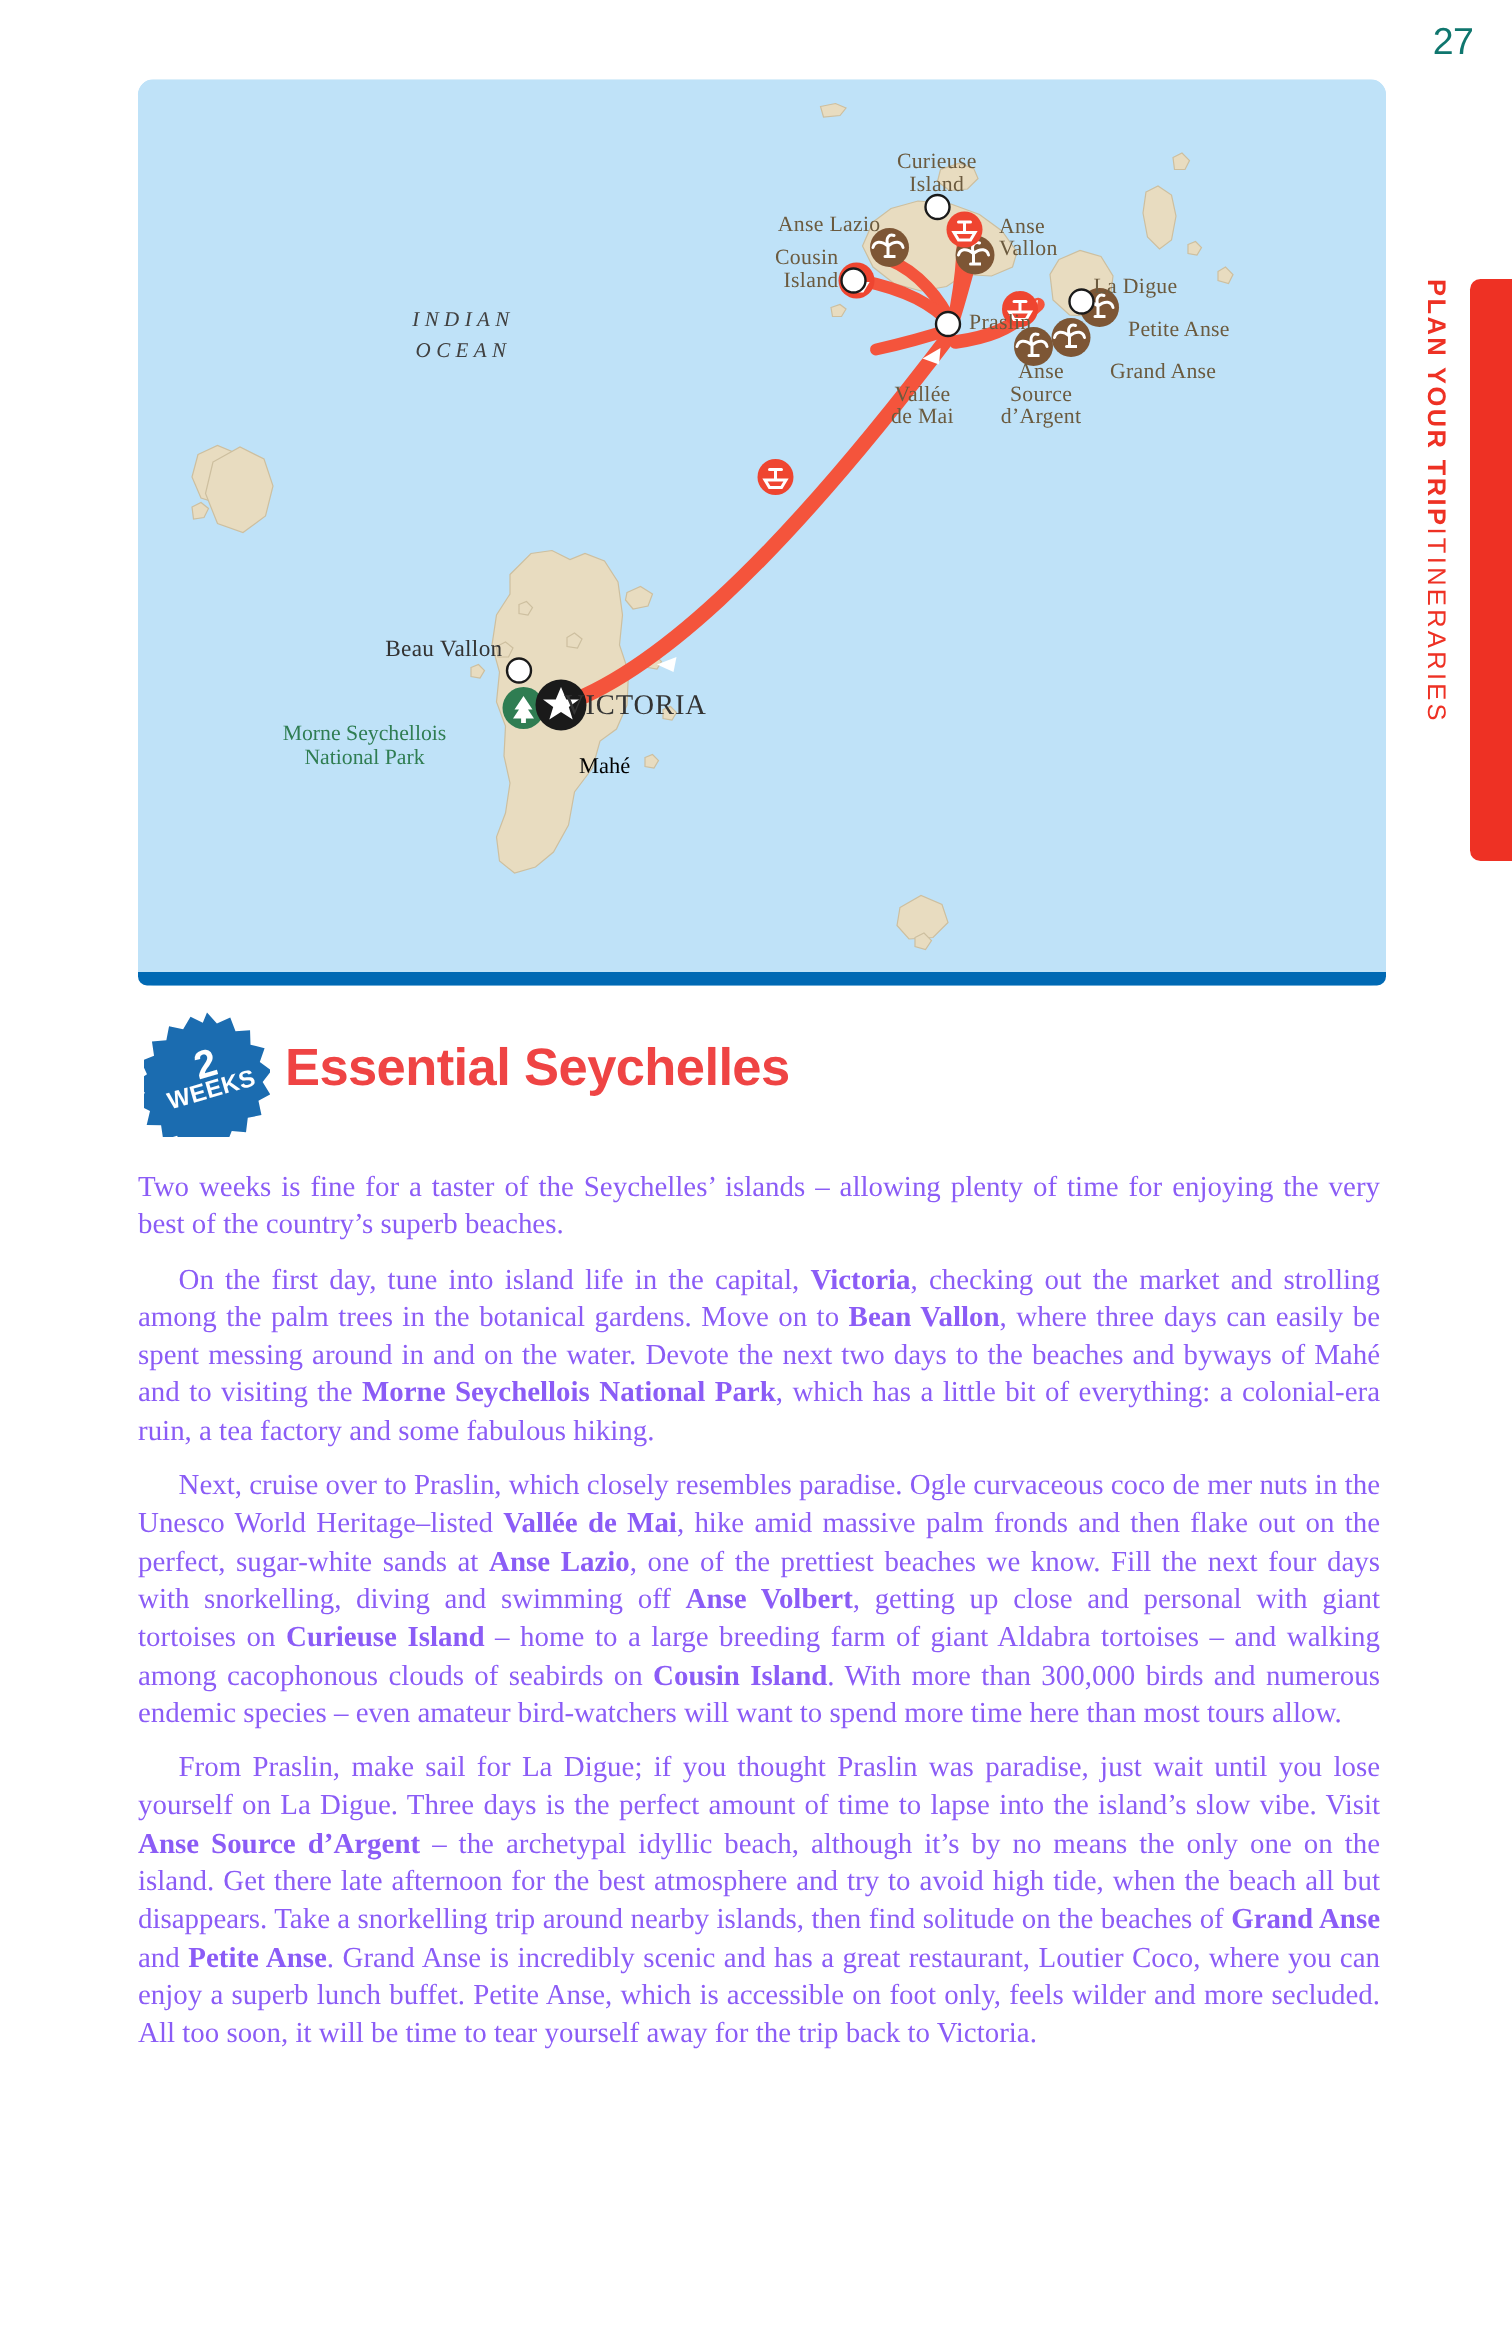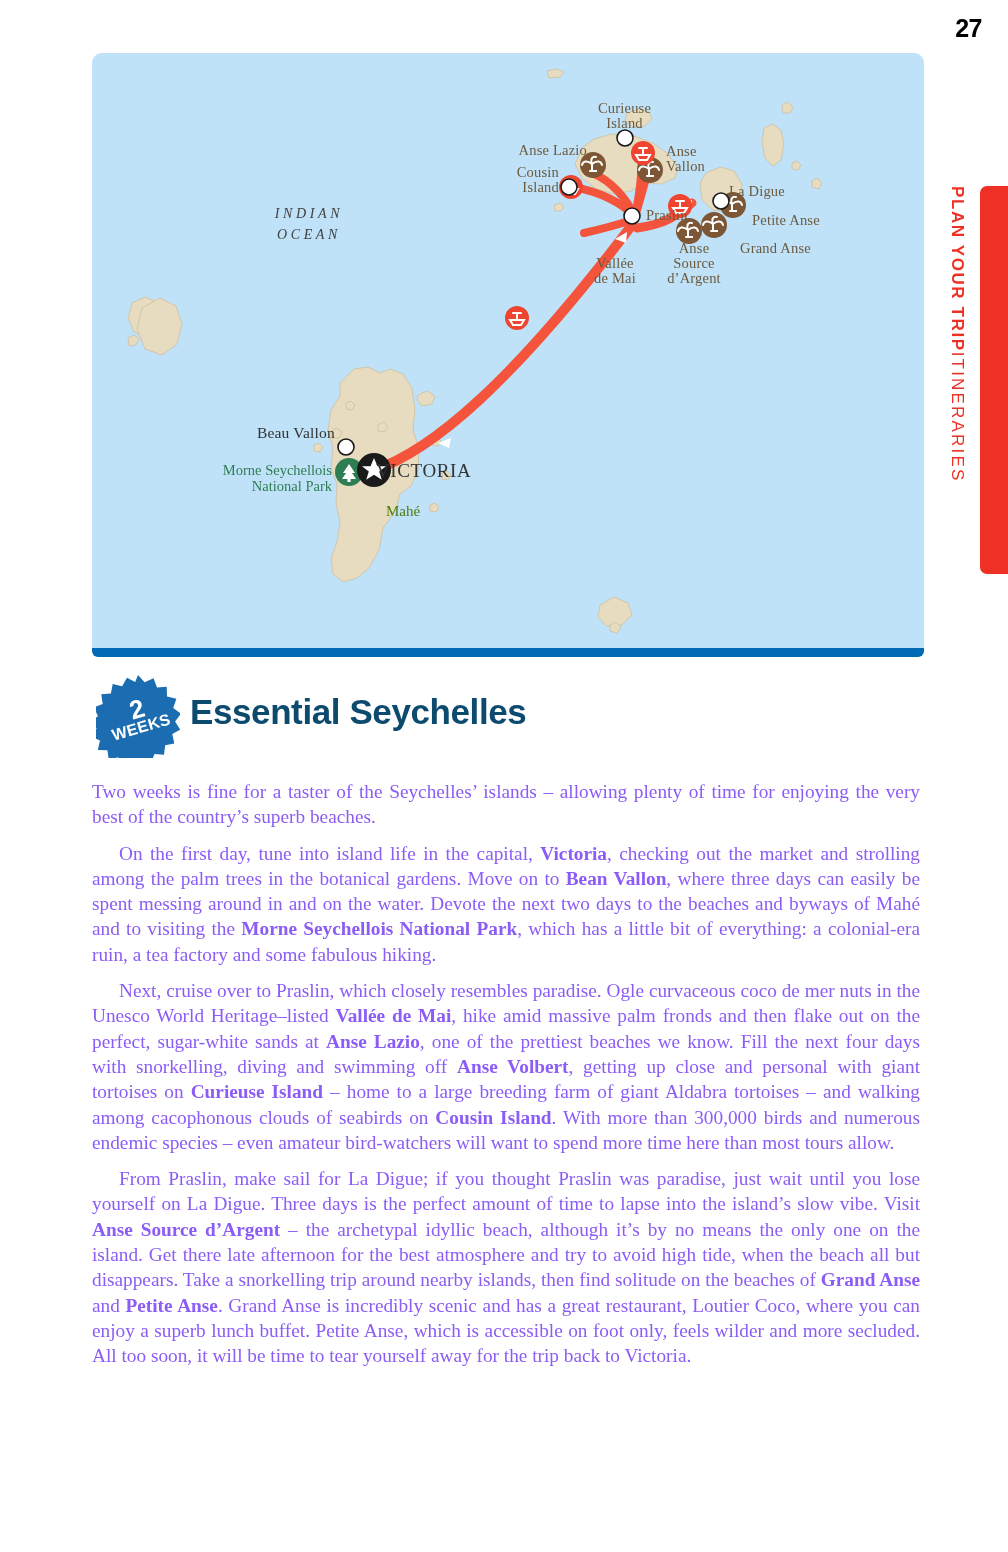--- a/index.html
+++ b/index.html
@@ -15,24 +15,24 @@
     font-family: "Liberation Serif", serif;
     color: #000000;
   }
 
   
   .page-number {
     position: absolute;
     top: 14px;
     right: 26px;
     font-family: "Liberation Sans", sans-serif;
-    font-weight: bold;
+    font-weight: normal;
     font-size: 25px;
     letter-spacing: -0.5px;
-    color: #000000;
+    color: #0f766e;
   }
 
   
   .side-tab {
     position: absolute;
     left: 980px;
     top: 186px;
     width: 30px;
     height: 388px;
     background: #ee3124;
@@ -127,21 +127,21 @@
     font-size: 14.5px;
     color: #2f7d52;
     line-height: 16px;
     text-align: right;
     white-space: nowrap;
   }
   .mlabel-island {
     position: absolute;
     font-family: "Liberation Serif", serif;
     font-size: 15px;
-    color: #4d7c0f;
+    color: #000000;
     white-space: nowrap;
   }
   .mlabel-capital {
     position: absolute;
     font-family: "Liberation Serif", serif;
     font-size: 19px;
     color: #333333;
     letter-spacing: 0.6px;
     white-space: nowrap;
   }
@@ -178,21 +178,21 @@
   .badge-num { font-size: 26px; margin-bottom: -2px; margin-left: 2px; }
   .badge-unit { font-size: 16px; letter-spacing: 0.3px; }
 
   .itinerary-title {
     position: absolute;
     left: 98px;
     top: 20px;
     font-family: "Liberation Sans", sans-serif;
     font-weight: bold;
     font-size: 35px;
-    color: #0c4a6e;
+    color: #ef4444;
     letter-spacing: -0.4px;
   }
 
   
   .body-copy {
     position: absolute;
     left: 92px;
     top: 779px;
     width: 828px;
     font-family: "Liberation Serif", serif;
@@ -402,21 +402,21 @@
     <div class="mlabel center" style="left:554px; top:188px; width:96px;">
       <span>Anse</span><br>
       <span>Source</span><br>
       <span>d’Argent</span>
     </div>
 
     <div class="mlabel right" style="left:85px; top:372px; width:158px; font-size:15.5px; color:#333;">
       <span>Beau Vallon</span>
     </div>
 
-    <div class="mlabel-park" style="left:62px; top:409px; width:178px;">
+    <div class="mlabel-park" style="left:62px; top:428px; width:178px;text-align:center;">
       <span>Morne Seychellois</span><br>
       <span>National Park</span>
     </div>
 
     <div class="mlabel-capital" style="left:284px; top:407px;">
       <span>VICTORIA</span>
     </div>
 
     <div class="mlabel-island" style="left:294px; top:450px;">
       <span>Mahé</span>

